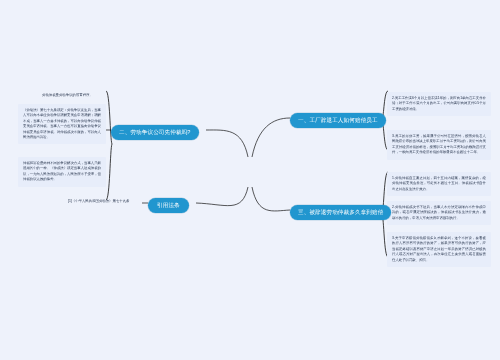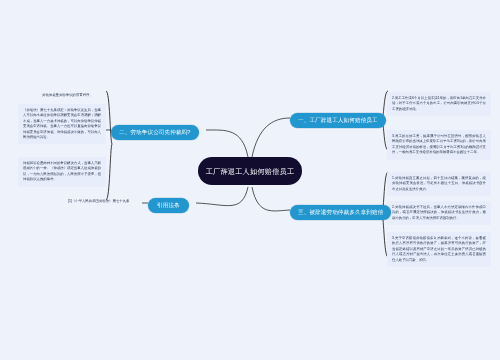--- a/index.html
+++ b/index.html
@@ -150,21 +150,20 @@
     <svg width="8" height="88" viewBox="0 0 8 88">
       <path d="M7,1 C3,1 3,39 1,43 C3,47 3,86 7,86" fill="none" stroke="#111" stroke-width="0.8"></path>
     </svg>
   </div>
   <div class="brace" style="left:105px; top:90px;">
     <svg width="8" height="112" viewBox="0 0 8 112">
       <path d="M1,1 C5,1 5,50 7,54 C5,58 5,110 1,110" fill="none" stroke="#111" stroke-width="0.8"></path>
     </svg>
   </div>
 
-  <div class="central">工厂辞退工人如何赔偿员工</div>
 
   <div class="pill" id="pill-r1">一、工厂辞退工人如何赔偿员工</div>
   <div class="leaf" id="leaf-r1a">2.员工工作满6个月以上但未满1年的，则应向1单向在工支付补偿；对于工作不满六个月的出工，公司向离职向网支付0.5个月工资的经济补偿。</div>
   <div class="leaf" id="leaf-r1b">3.员工的月薪工资，如果属于公司外在区情外，按照劳动者人民政府公布的当地该上年度职工月平均工资3倍的，则公司向员工支付经济补偿的标准，按照职工月平均工资3倍的数额进行支付，一般向员工支付经济补偿的年限最高不会超过十二年。</div>
 
   <div class="pill" id="pill-r2">三、被辞退劳动仲裁多久拿到赔偿</div>
   <div class="leaf" id="leaf-r2a">1.劳动仲裁自立案之日起，四十五日内结案，案情复杂的，经劳动仲裁委员会批准，可延长不超过十五日。仲裁裁决书自作出之日起发生法律效力。</div>
   <div class="leaf" id="leaf-r2b">2.劳动仲裁裁决书下达后，当事人本方法定期限内不作仲裁申诉的，或者应属定法院裁决的，仲裁裁决书发生法律效力，逾期不执行的，申请人可向法院申请强制执行。</div>
   <div class="leaf" id="leaf-r2c">3.关于申请赔偿劳动赔偿多久才能拿到，这个不好说，要看被执行人有没有可供执行的财产，如果没有可供执行的财产，应当裁定终结以及有财产申请之日起一年后的财产情况已对被执行人或者其财产提出法人，再次单位在主要负责人或者直接责任人处予以罚款、拘留。</div>
 

